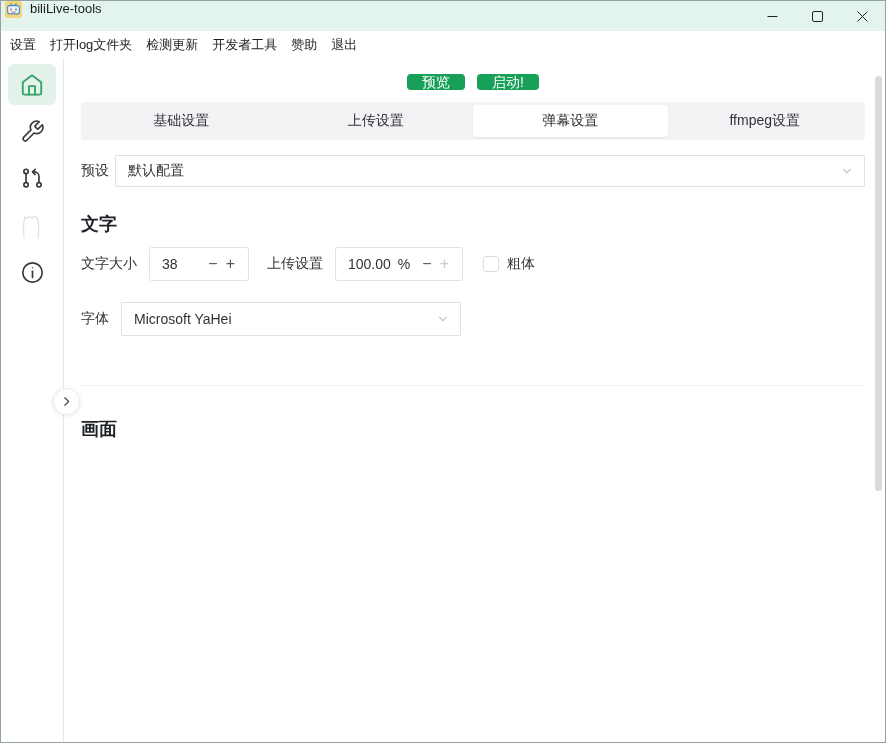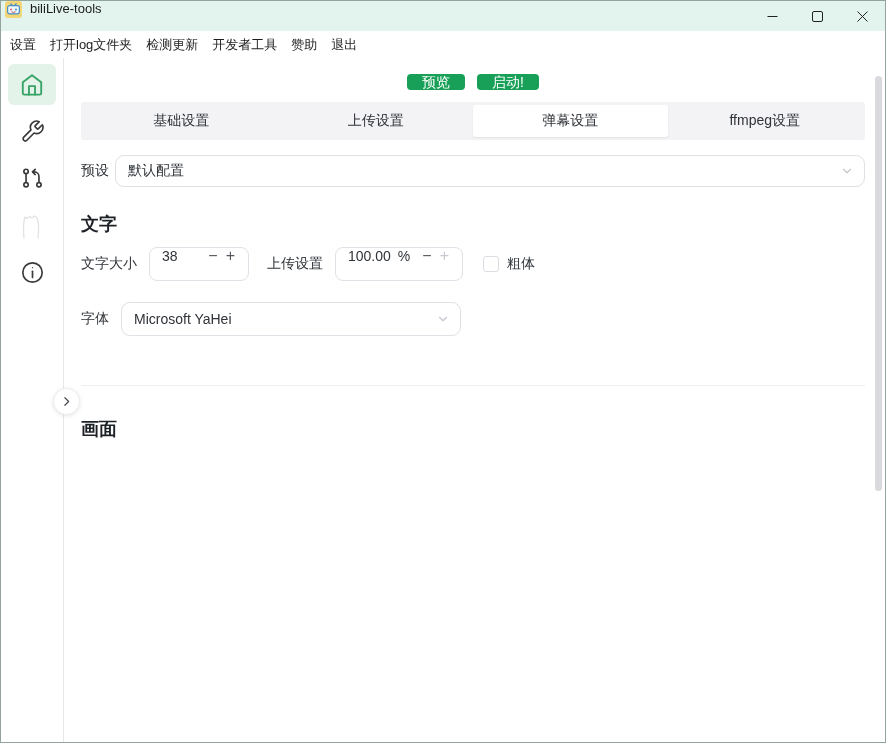--- a/index.html
+++ b/index.html
@@ -89,35 +89,35 @@
   .tab {
     flex: 1; display: flex; align-items: center; justify-content: center;
     font-size: 14px; color: #2f3338; border-radius: 3px; cursor: pointer;
   }
   .tab.active { background: #fff; box-shadow: 0 1px 2px rgba(0,0,0,.07); }
 
   
   .preset-row { margin-top: 15px; display: flex; align-items: center; gap: 6px; }
   .field-label { font-size: 14px; color: #2f3338; white-space: nowrap; }
   .select {
-    height: 32px; border: 1px solid #e0e0e6; border-radius: 9px; background: #fff;
+    height: 32px; border: 1px solid #e0e0e6; border-radius: 1px; background: #fff;
     display: flex; align-items: center; justify-content: space-between;
     padding: 0 10px 0 12px; font-size: 14px; color: #2f3338; cursor: pointer;
   }
   .select.grow { flex: 1; }
   .chev { color: #c6c6cc; }
 
   
   .section-title { font-size: 18px; font-weight: bold; color: #1d2126; margin-top: 25px; }
 
   
   .fields-row { margin-top: 11px; display: flex; align-items: center; }
   .num-input {
-    height: 34px; border: 1px solid #e0e0e6; border-radius: 8px; background: #fff;
-    display: flex; align-items: flex-start; padding: 0 9px 0 12px;
+    height: 34px; border: 1px solid #e0e0e6; border-radius: 3px; background: #fff;
+    display: flex; align-items: center; padding: 0 9px 0 12px;
     font-size: 14px; color: #2f3338;
   }
   .num-input .val { flex: 1; }
   .num-input .suffix { margin-right: 8px; color: #2f3338; }
   .step { color: #55595f; font-size: 16px; padding: 0 4px; cursor: pointer; line-height: 1; }
   .step.disabled { color: #c9c9cf; cursor: default; }
   .checkbox {
     width: 16px; height: 16px; border: 1px solid #dcdce2; border-radius: 3px;
     background: #fff; cursor: pointer;
   }

